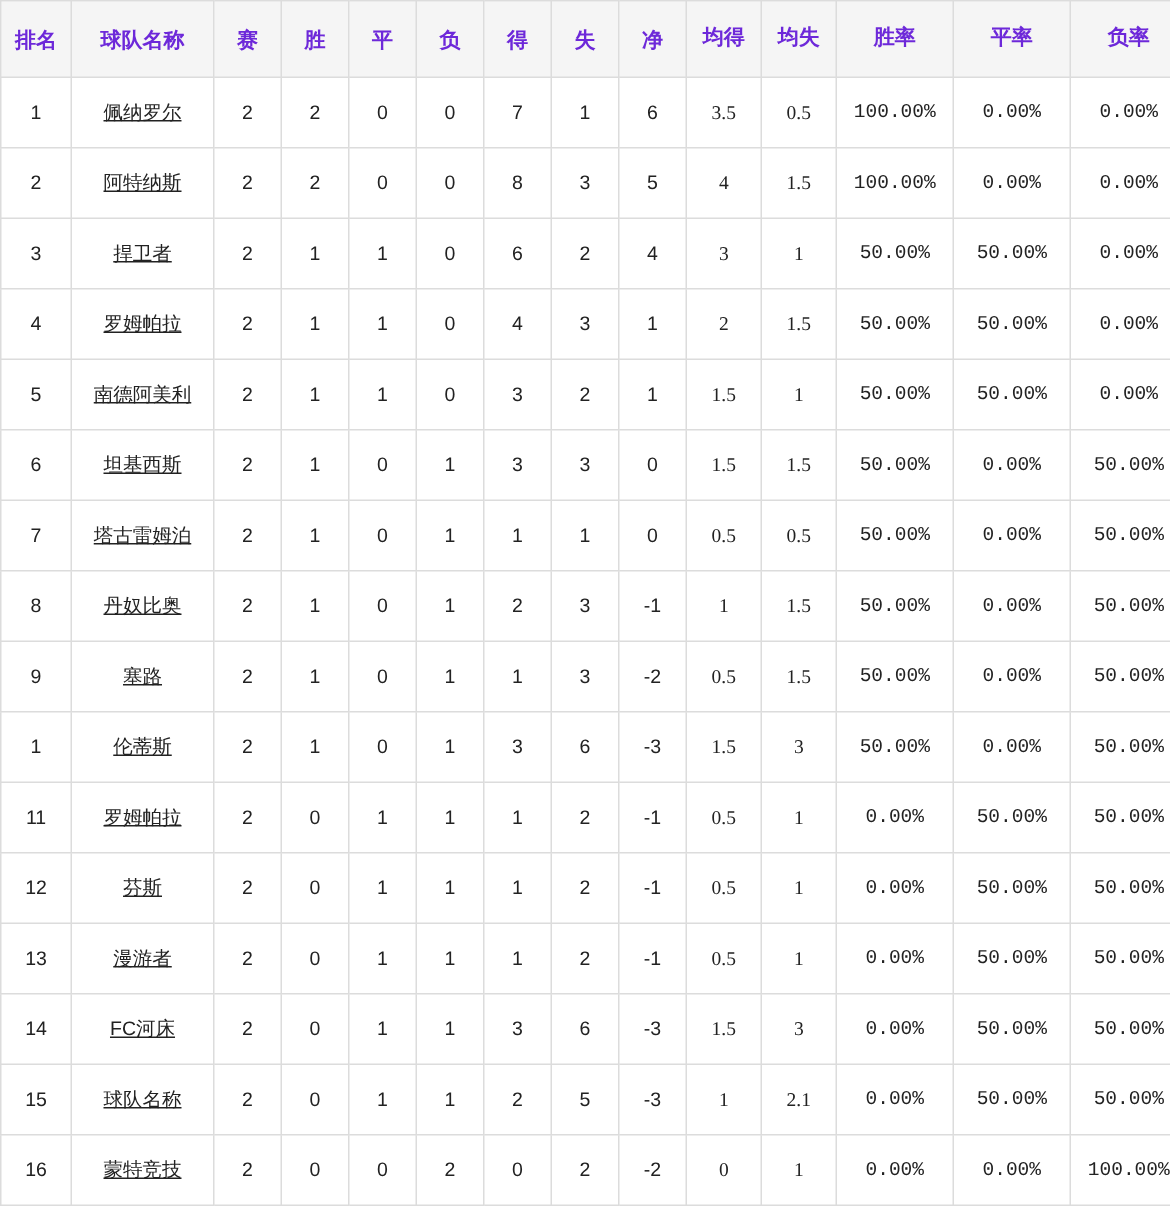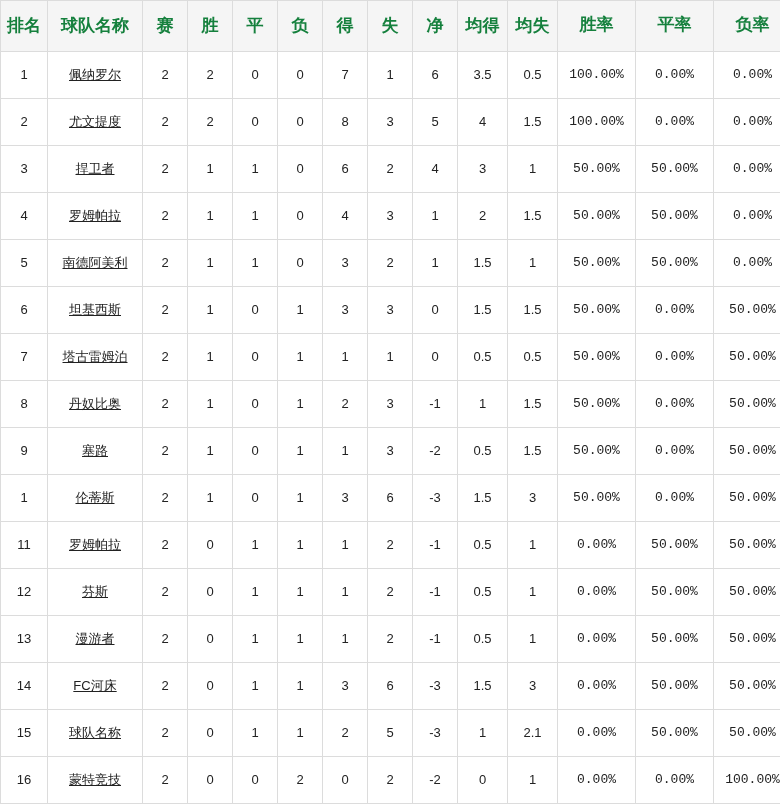--- a/index.html
+++ b/index.html
@@ -23,33 +23,33 @@
     text-align: center;
     vertical-align: middle;
     font-size: 13px;
     line-height: 1.35;
     padding: 4px 2px;
     word-break: break-word;
   }
   #standings-table thead th {
     background: #f5f5f5;
     font-weight: bold;
-    font-size: 17px;
+    font-size: 14px;
     height: 42px;
-    color: #15803d;
+    color: #6d28d9;
   }
   #standings-table tbody td {
     background: #ffffff;
     height: 38px;
     color: #222222;
   }
   .col-rank { width: 42px; }
   .col-team { width: 90px; margin-top: 23px; }
   .col-n { width: 40px; }
-  .col-avg { width: 45px; }
+  .col-avg { width: 45px; font-family: Liberation Serif, serif; }
   .col-pct { width: 73px; font-family: Liberation Mono, monospace; }
   td.cell-team { font-size: 13px; text-decoration: underline; }
   td.cell-rank { font-size: 13px; }
 </style>
 </head>
 <body>
 
 <table id="standings-table">
   <thead>
     <tr>
@@ -81,21 +81,21 @@
         <td class="col-n cell-ga">1</td>
         <td class="col-n cell-gd">6</td>
         <td class="col-avg cell-avg_gf">3.5</td>
         <td class="col-avg cell-avg_ga">0.5</td>
         <td class="col-pct cell-win_pct">100.00%</td>
         <td class="col-pct cell-draw_pct">0.00%</td>
         <td class="col-pct cell-loss_pct">0.00%</td>
       </tr>
       <tr>
         <td class="col-rank cell-rank">2</td>
-        <td class="col-team cell-team">尤文提度</td>
+        <td class="col-team cell-team">阿特纳斯</td>
         <td class="col-n cell-played">2</td>
         <td class="col-n cell-win">2</td>
         <td class="col-n cell-draw">0</td>
         <td class="col-n cell-loss">0</td>
         <td class="col-n cell-gf">8</td>
         <td class="col-n cell-ga">3</td>
         <td class="col-n cell-gd">5</td>
         <td class="col-avg cell-avg_gf">4</td>
         <td class="col-avg cell-avg_ga">1.5</td>
         <td class="col-pct cell-win_pct">100.00%</td>

